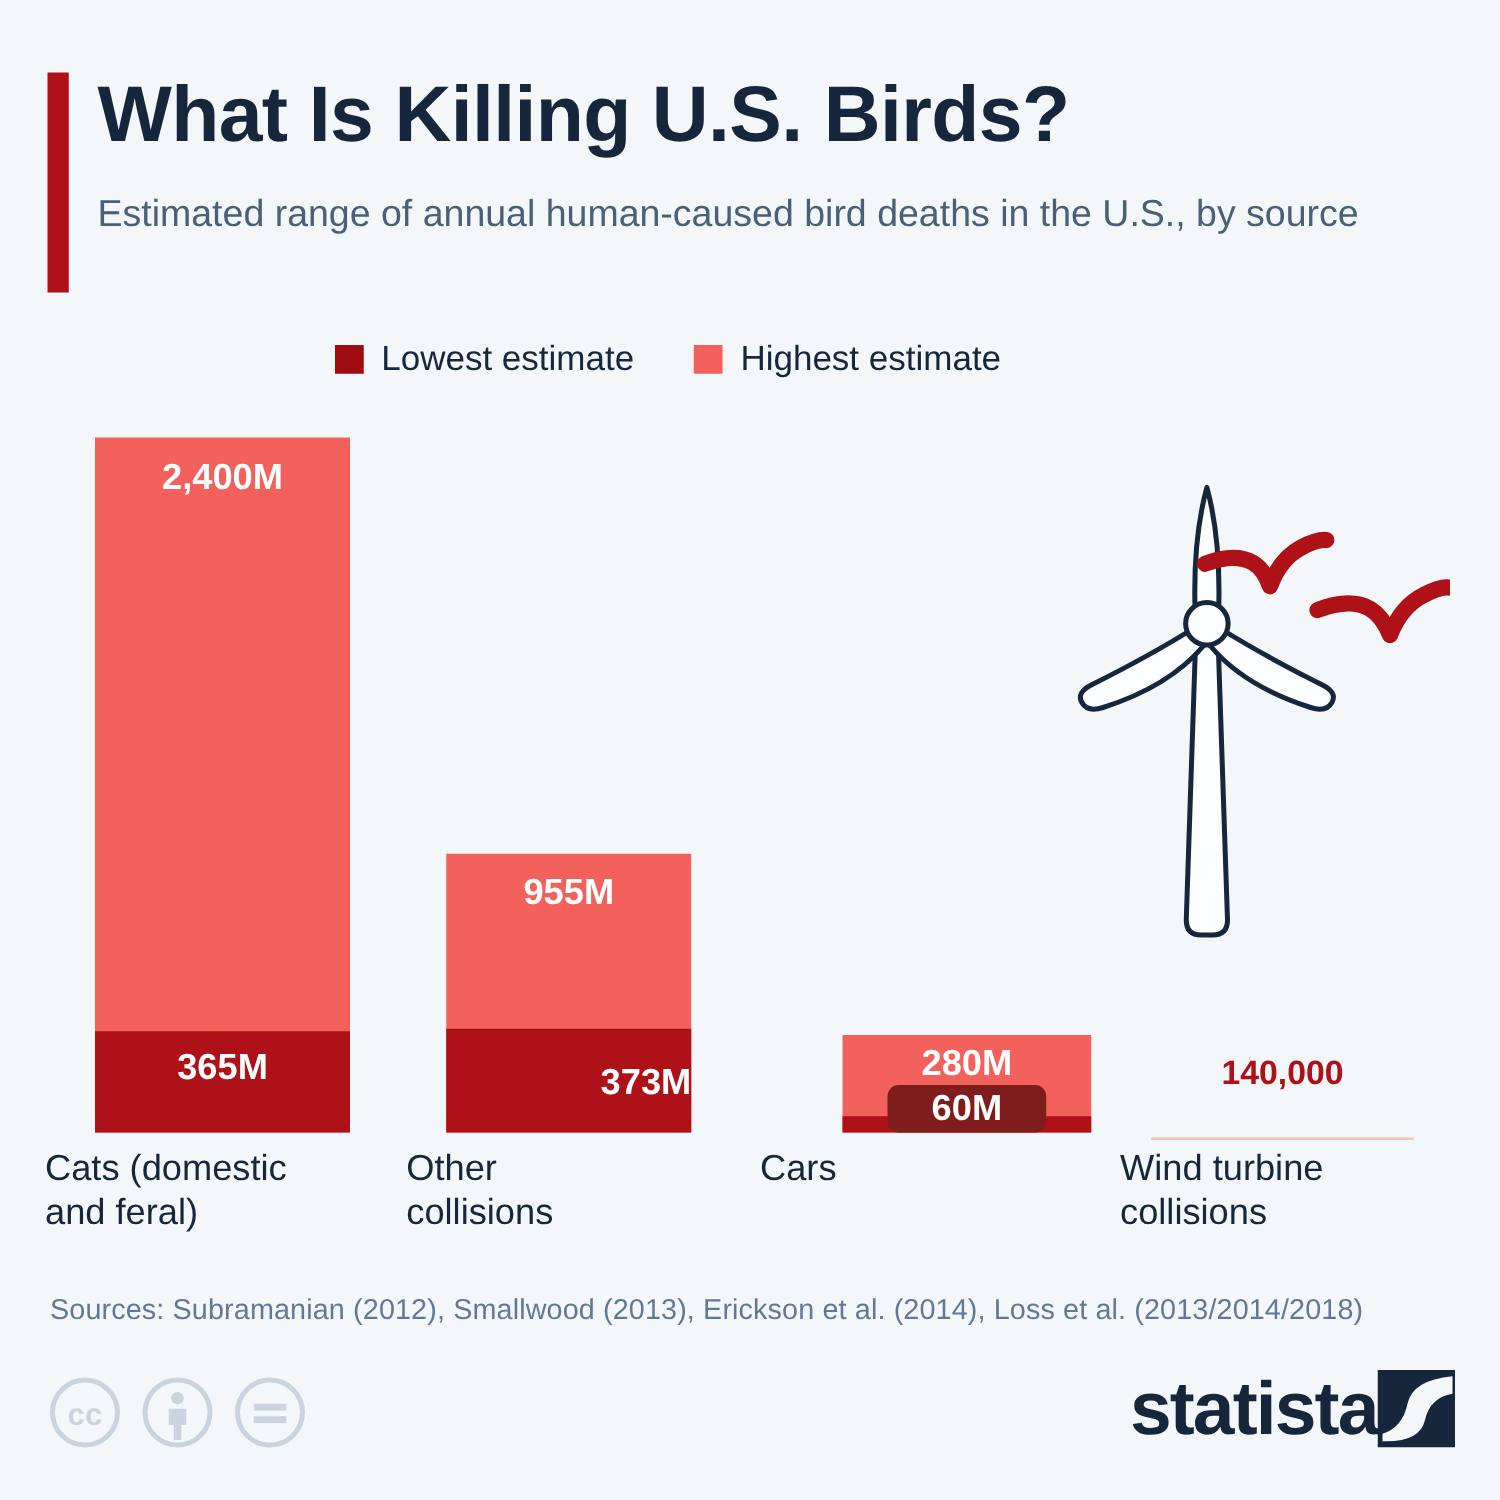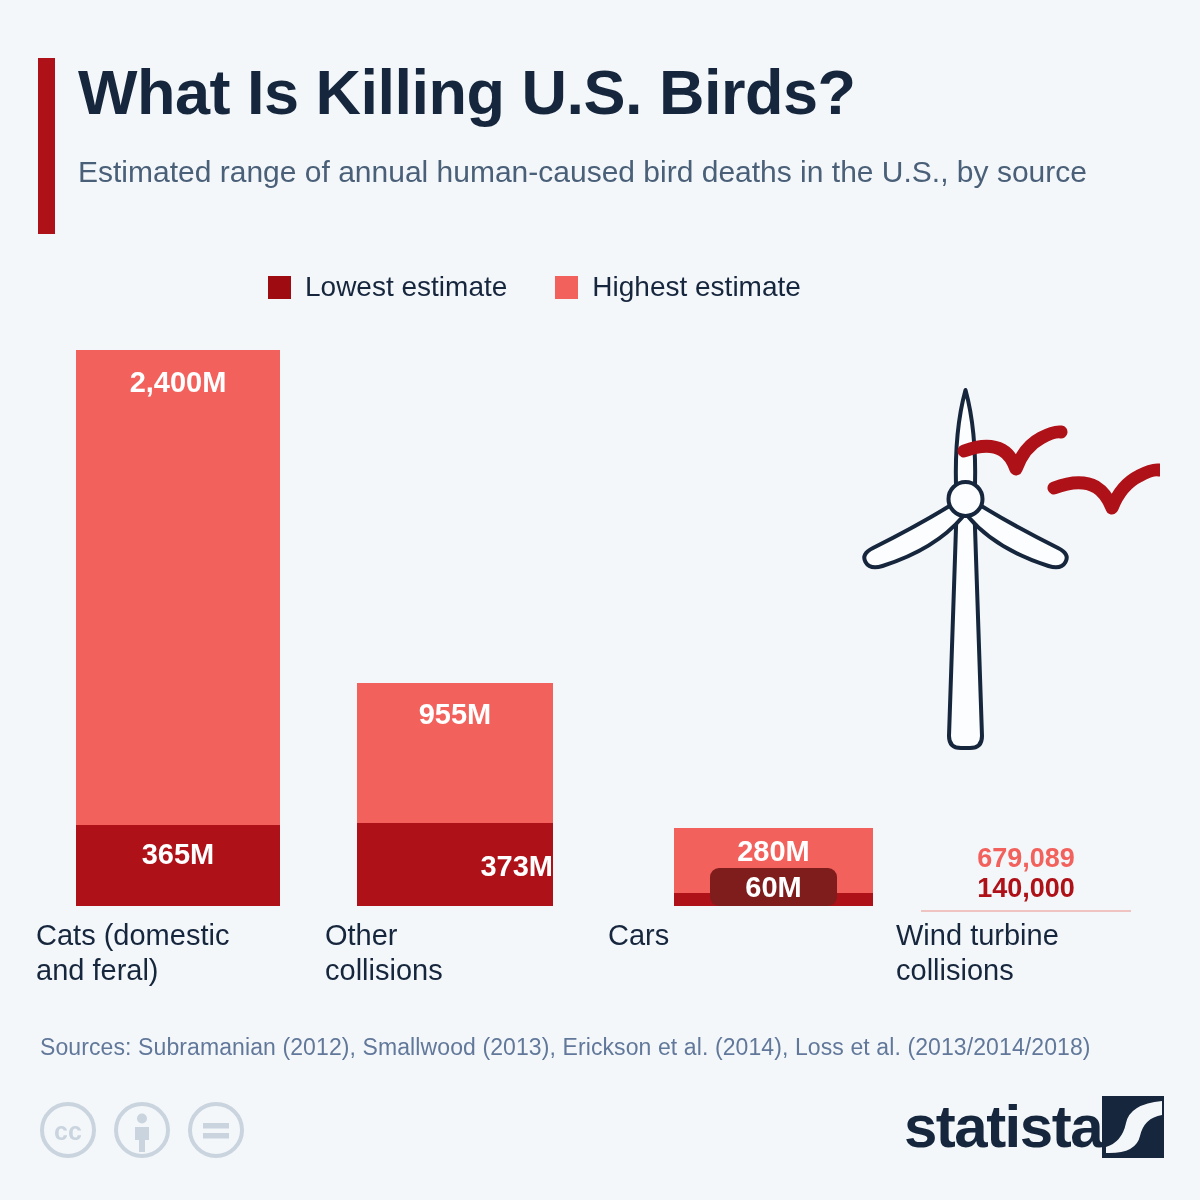--- a/index.html
+++ b/index.html
@@ -247,21 +247,20 @@
     <div class="bar-high" style="left:0; top:0; width:199px; height:78px;"></div>
     <div class="bar-low" style="left:0; bottom:0; width:199px; height:13px;"></div>
     <div class="bar-value" style="left:0; top:9px;">280M</div>
     <div class="badge-low" style="left:36px; top:40px; width:127px; height:38px;">60M</div>
   </div>
   <div class="cat-label" style="left:608px; top:918px; width:240px;">
     <span>Cars</span>
   </div>
 
   <div class="wt-values" style="left:896px; top:843px; width:260px;">
-    <span class="wt-high">679,089</span>
     <span class="wt-low">140,000</span>
   </div>
   <div class="wt-rule" style="left:921px; top:910px; width:210px;"></div>
   <div class="cat-label" style="left:896px; top:918px; width:260px;">
     <span>Wind turbine</span><br>
     <span>collisions</span>
   </div>
 </div>
 
 <div class="illustration">

